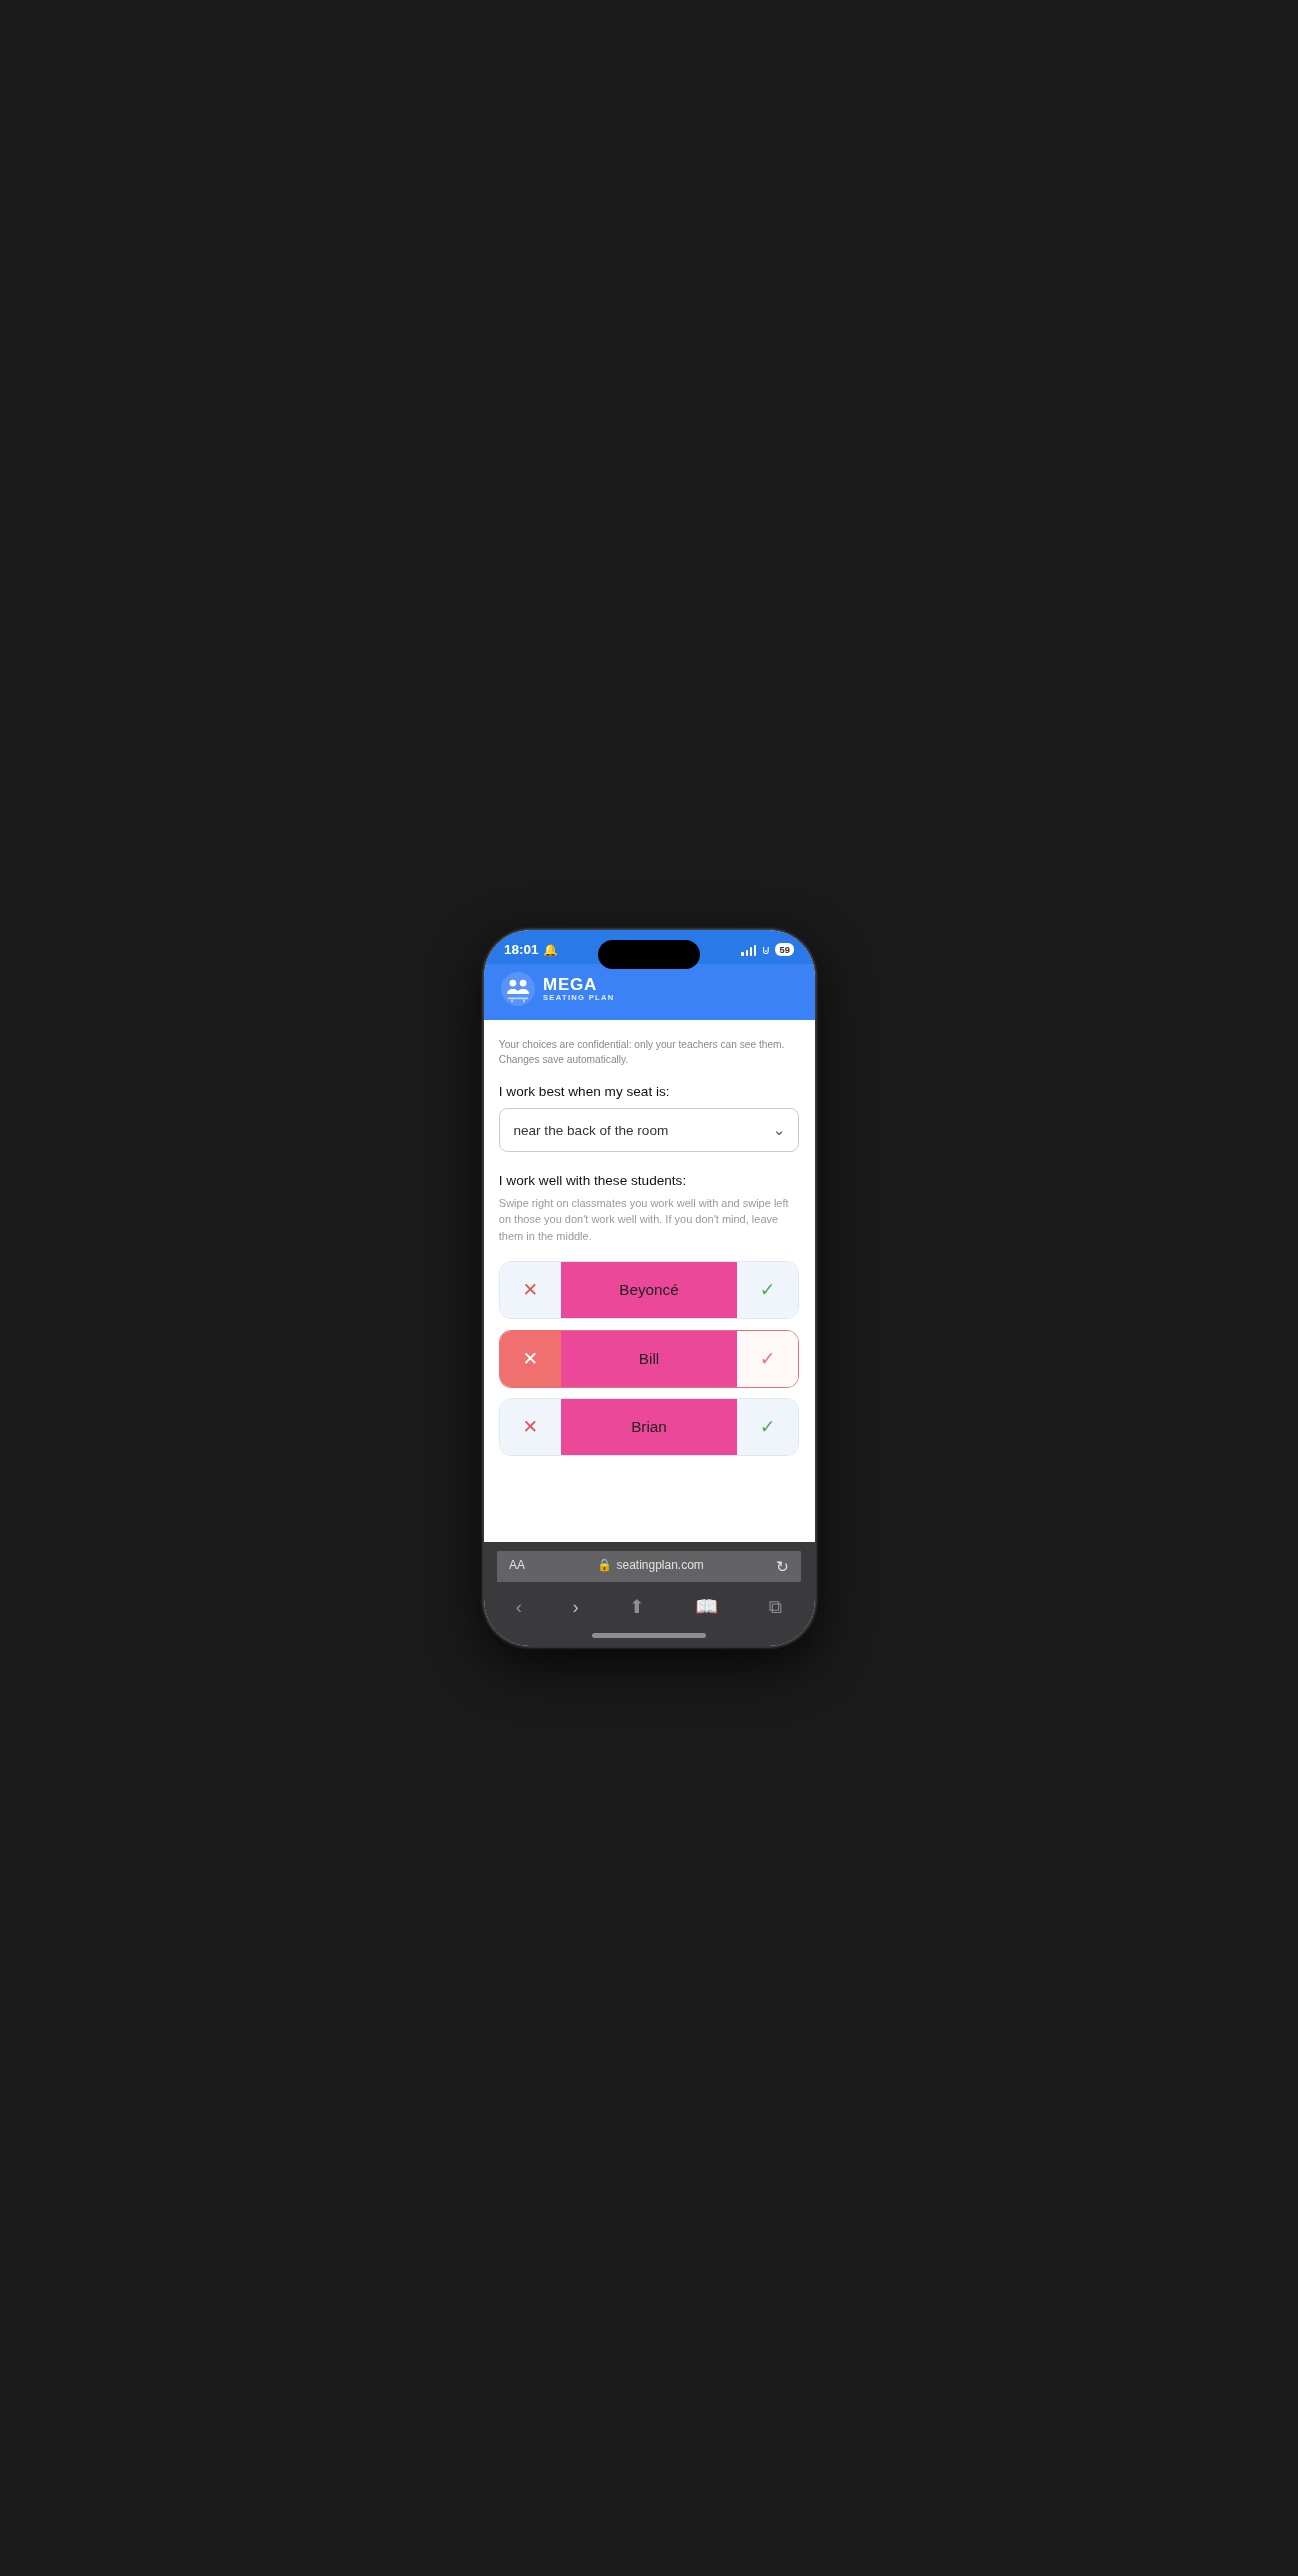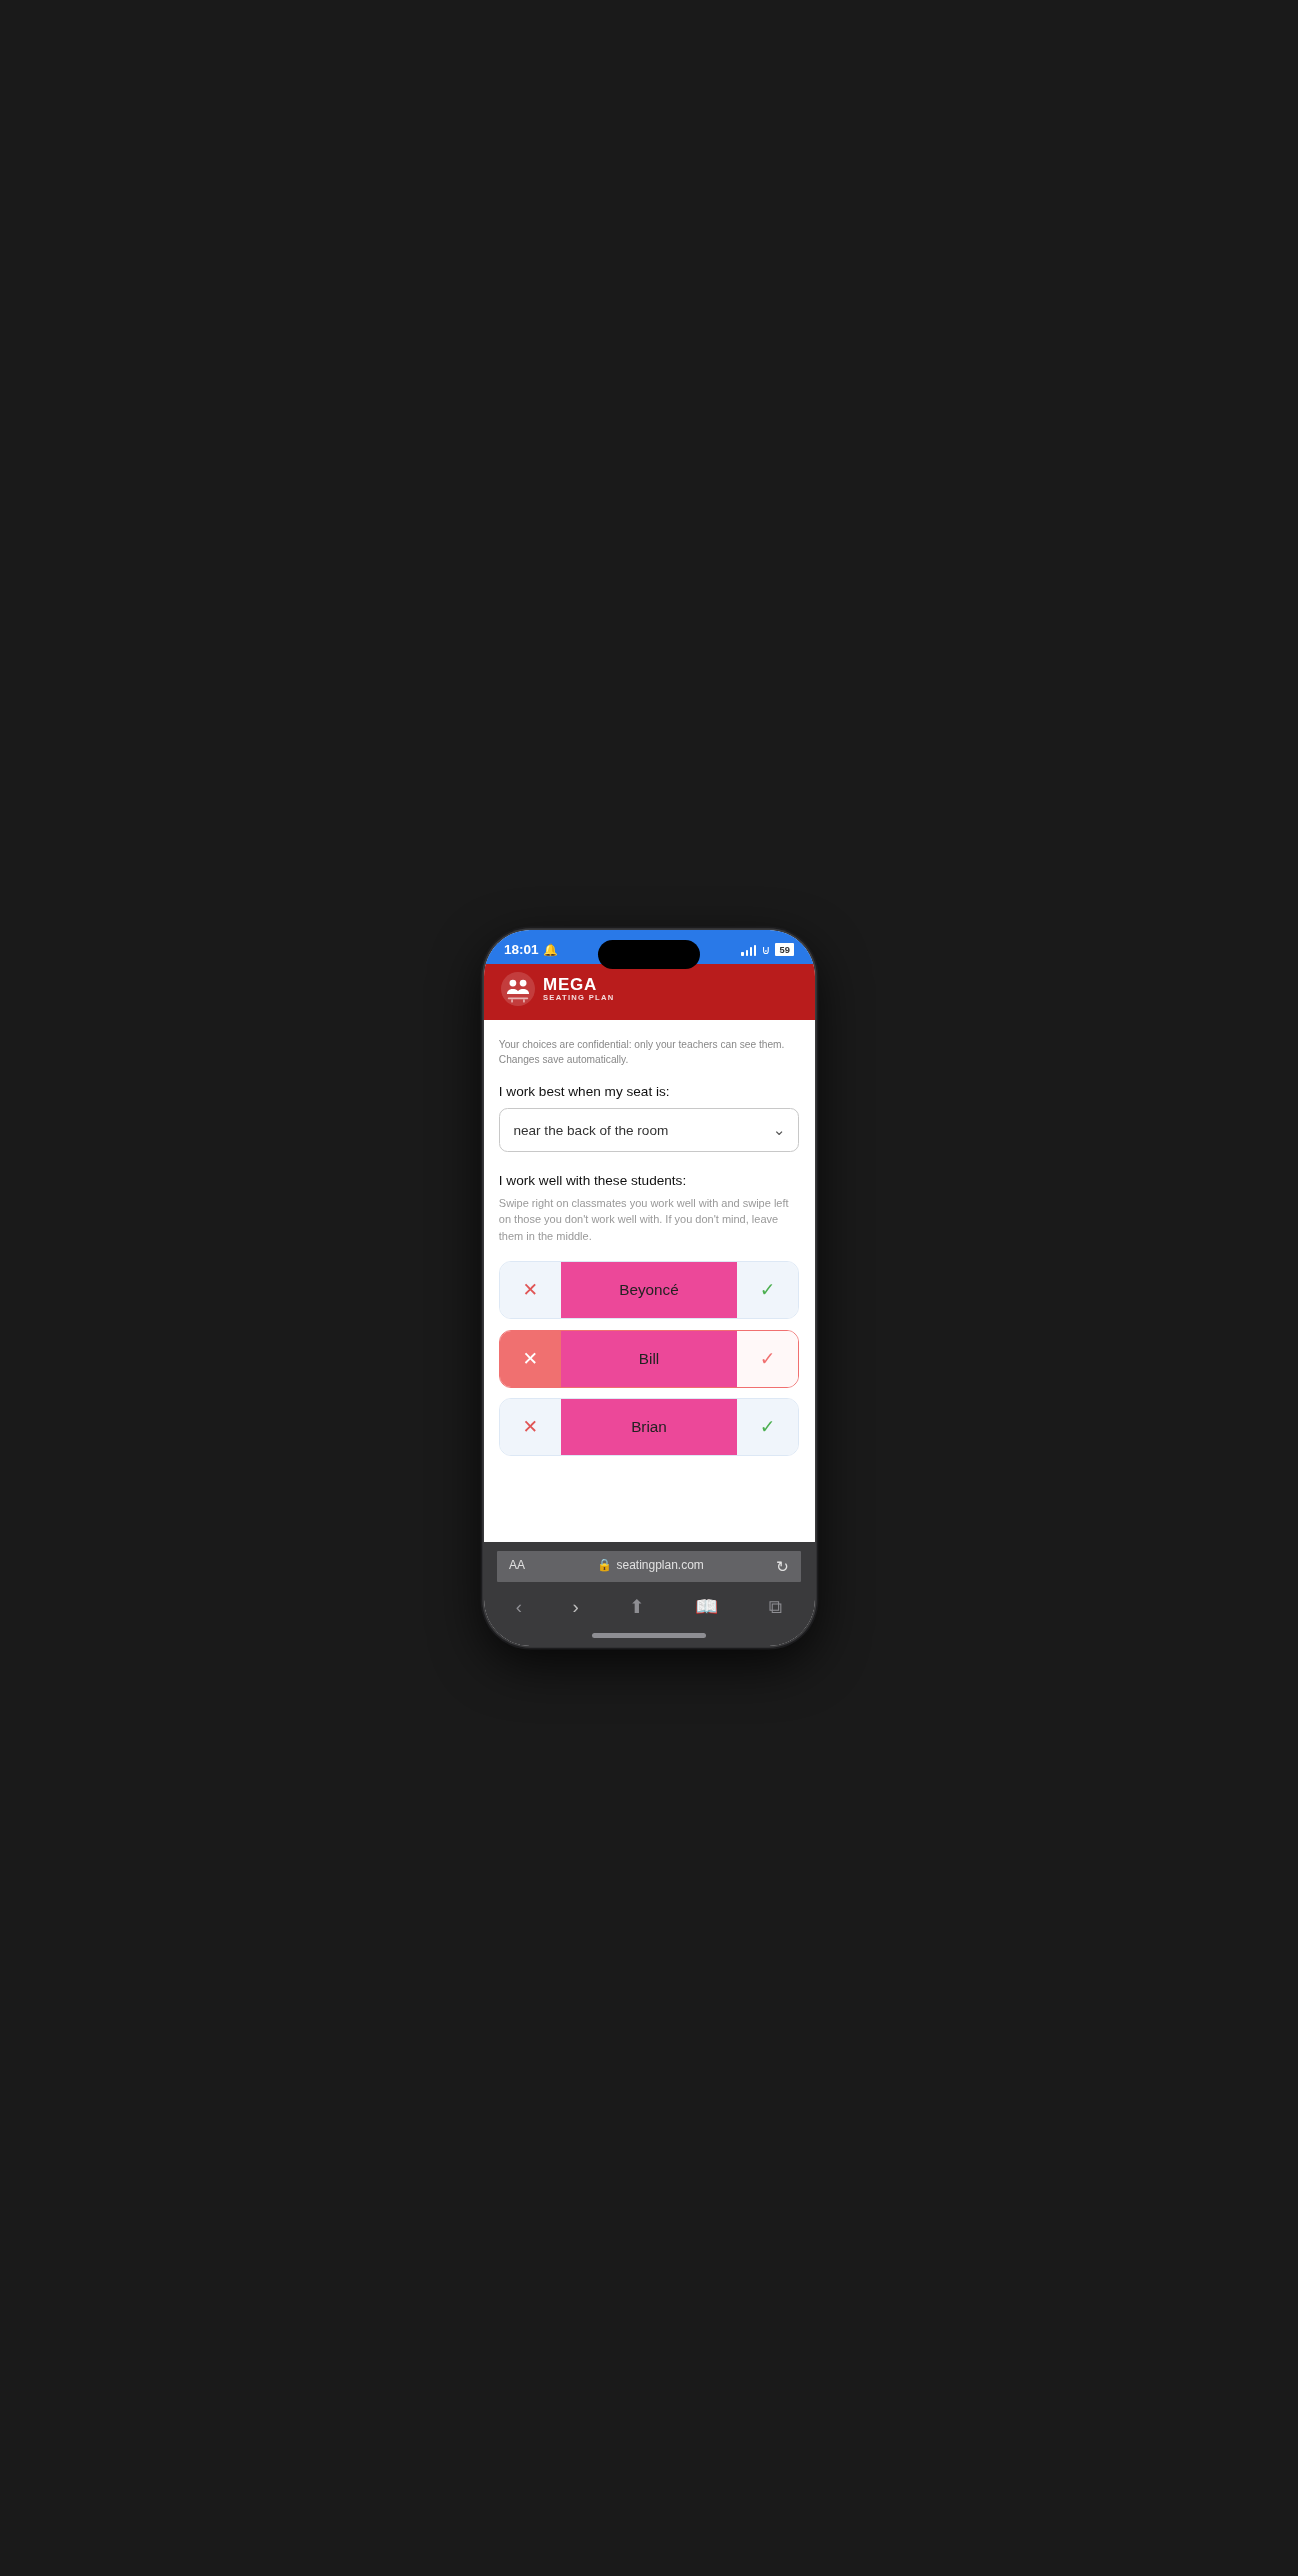--- a/index.html
+++ b/index.html
@@ -104,21 +104,21 @@
       color: white;
       font-size: 12px;
     }
 
     .battery-badge {
       background: white;
       color: #333;
       font-size: 9.3px;
       font-weight: 700;
       padding: 1.7px 4.2px;
-      border-radius: 1px;
+      border-radius: 6px;
       display: flex;
       align-items: center;
       gap: 1.7px;
       text-align: center;
     }
 
     
     .dynamic-island {
       position: absolute;
       top: 10.2px;
@@ -126,21 +126,21 @@
       transform: translateX(-50%);
       width: 102px;
       height: 29px;
       background: #000;
       border-radius: 17px;
       z-index: 10;
     }
 
     
     .app-header {
-      background: #b91c1c;
+      background: #3b82f6;
       padding: 8.5px 17px 13.6px;
       flex-shrink: 0;
     }
 
     .logo-area {
       display: flex;
       align-items: center;
       gap: 8.5px;
     }
 

